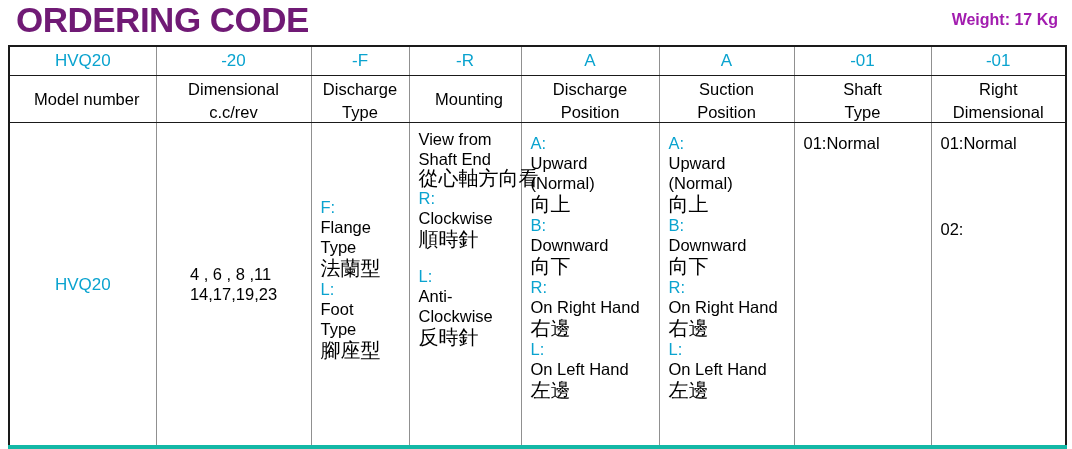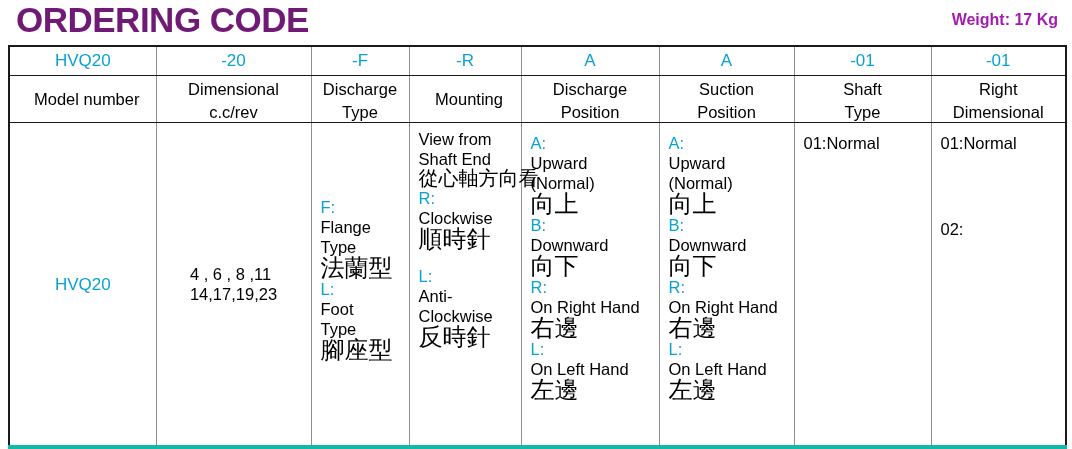--- a/index.html
+++ b/index.html
@@ -94,21 +94,21 @@
     font-size: 16.5px;
     line-height: 20px;
     color: #000;
     padding: 0 0 0 9px;
   }
   .body-cell.centered {
     text-align: left;
     padding-left: 0;
   }
   .cy { color: #0aa3cf; }
-  .cjk { font-family: "DejaVu Sans", "Liberation Sans", sans-serif; font-size: 24px; line-height: 22px; }
+  .cjk { font-family: "DejaVu Sans", "Liberation Sans", sans-serif; font-size: 20px; line-height: 22px; }
   .cjk.small { font-size: 20px; line-height: 19px; }
   .ln { display: block; white-space: nowrap; }
   .spacer { display: block; height: 16px; }
   .gap-lg { display: block; height: 66px; }
 
   .vcenter-wrap {
     display: flex;
     height: 100%;
     align-items: center;
     justify-content: center;

